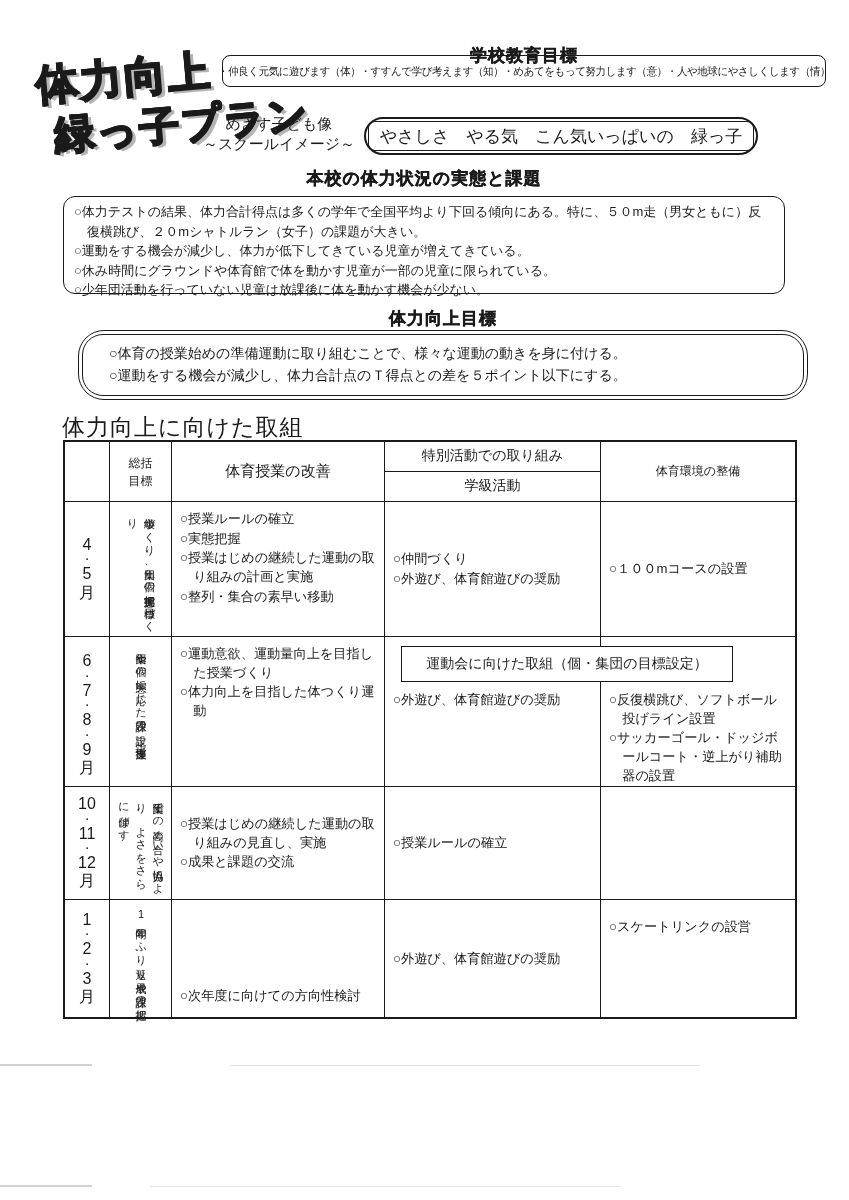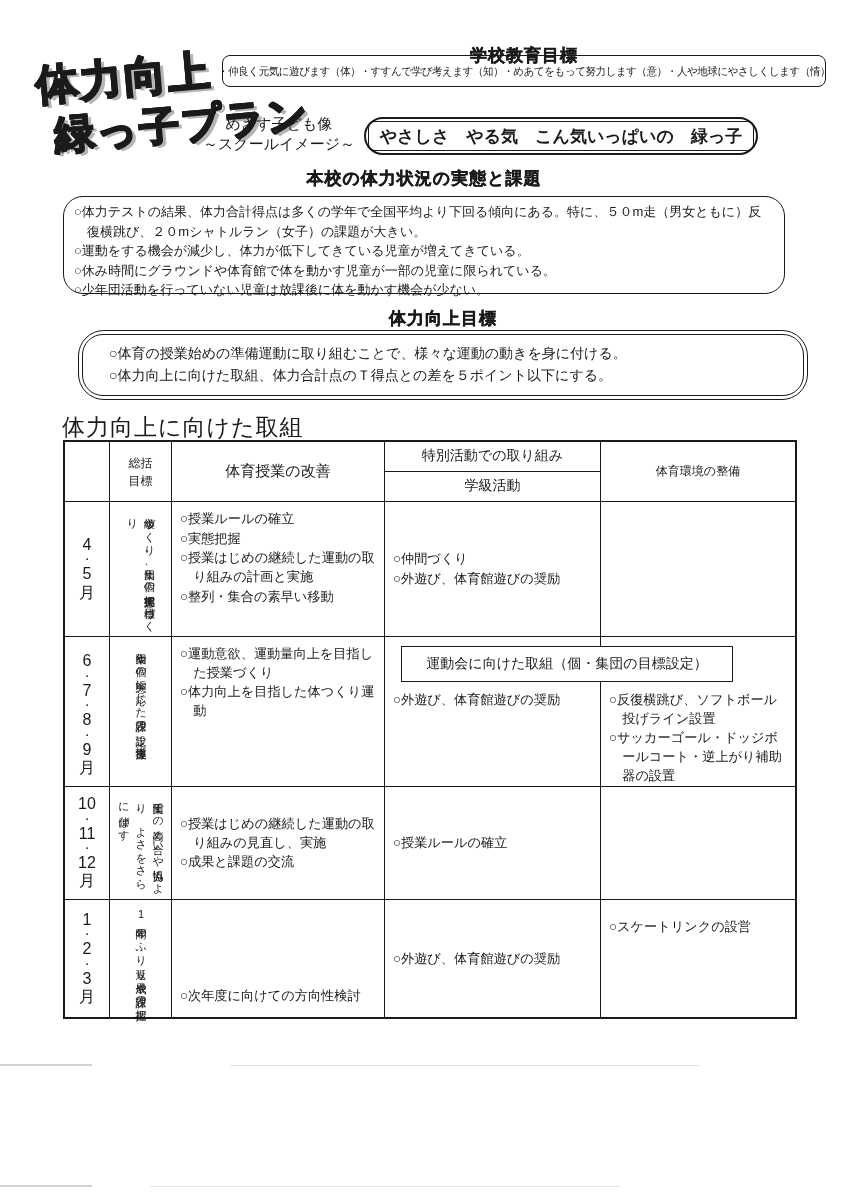--- a/index.html
+++ b/index.html
@@ -35,27 +35,27 @@
     transform:scaleX(0.95); }
   
   .childlabel { position:absolute; left:196px; top:114px; width:166px;
     text-align:center; font-size:15px; line-height:1.35; }
   .oval-outer {
     position:absolute; left:364px; top:117px; width:394px; height:38px;
     border:2px solid #1a1a1a; border-radius:19px; padding:2px;
   }
   .oval-inner {
     width:100%; height:100%; border:1.4px solid #1a1a1a; border-radius:7px;
-    display:flex; align-items:center; justify-content:center;font-weight:bold;
+    display:flex; align-items:center; justify-content:center;
   }
   .oval-inner span { font-size:17px; white-space:nowrap; }
   
   .statusbox {
     position:absolute; left:63px; top:196px; width:722px; height:98px;
-    border:1.7px solid #1a1a1a; border-radius:20px; padding:5px 10px 4px 10px;
+    border:1.7px solid #1a1a1a; border-radius:12px; padding:5px 10px 4px 10px;
     font-size:13px; line-height:1.5;
   }
   .statusbox .b { text-indent:-1em; padding-left:1em; }
   
   .goalbox-outer {
     position:absolute; left:78px; top:330px; width:730px; height:70px;
     border:1.7px solid #1a1a1a; border-radius:26px; padding:3px;
   }
   .goalbox-inner {
     width:100%; height:100%; border:1.5px solid #1a1a1a; border-radius:21px;
@@ -149,21 +149,21 @@
     <div class="b">○体力テストの結果、体力合計得点は多くの学年で全国平均より下回る傾向にある。特に、５０m走（男女ともに）反復横跳び、２０mシャトルラン（女子）の課題が大きい。</div>
     <div class="b">○運動をする機会が減少し、体力が低下してきている児童が増えてきている。</div>
     <div class="b">○休み時間にグラウンドや体育館で体を動かす児童が一部の児童に限られている。</div>
     <div class="b">○少年団活動を行っていない児童は放課後に体を動かす機会が少ない。</div>
   </div>
 
   <div class="hdr hdr-goal">体力向上目標</div>
   <div class="goalbox-outer">
     <div class="goalbox-inner">
       <div class="b">○体育の授業始めの準備運動に取り組むことで、様々な運動の動きを身に付ける。</div>
-      <div class="b">○体力向上に向けた取組、体力合計点のＴ得点との差を５ポイント以下にする。</div>
+      <div class="b">○運動をする機会が減少し、体力合計点のＴ得点との差を５ポイント以下にする。</div>
     </div>
   </div>
 
   <div class="sec-title">体力向上に向けた取組</div>
 
   <div class="tbl">
 
     <div class="trow trh">
       <div class="cell"></div>
       <div class="cell hc hc-sum">
@@ -190,20 +190,23 @@
       <div class="cell c-body">
         <div class="b">○授業ルールの確立</div>
         <div class="b">○実態把握</div>
         <div class="b">○授業はじめの継続した運動の取り組みの計画と実施</div>
         <div class="b">○整列・集合の素早い移動</div>
       </div>
       <div class="cell c-body flexcol vcenter">
         <div class="b">○仲間づくり</div>
         <div class="b">○外遊び、体育館遊びの奨励</div>
       </div>
+      <div class="cell last c-body flexcol vcenter">
+        <div class="b">○１００mコースの設置</div>
+      </div>
     </div>
 
     <div class="trow tr1">
       <div class="cell c-month">
         <div>6</div>
         <div class="dot">・</div>
         <div>7</div>
         <div class="dot">・</div>
         <div>8</div>
         <div class="dot">・</div>

